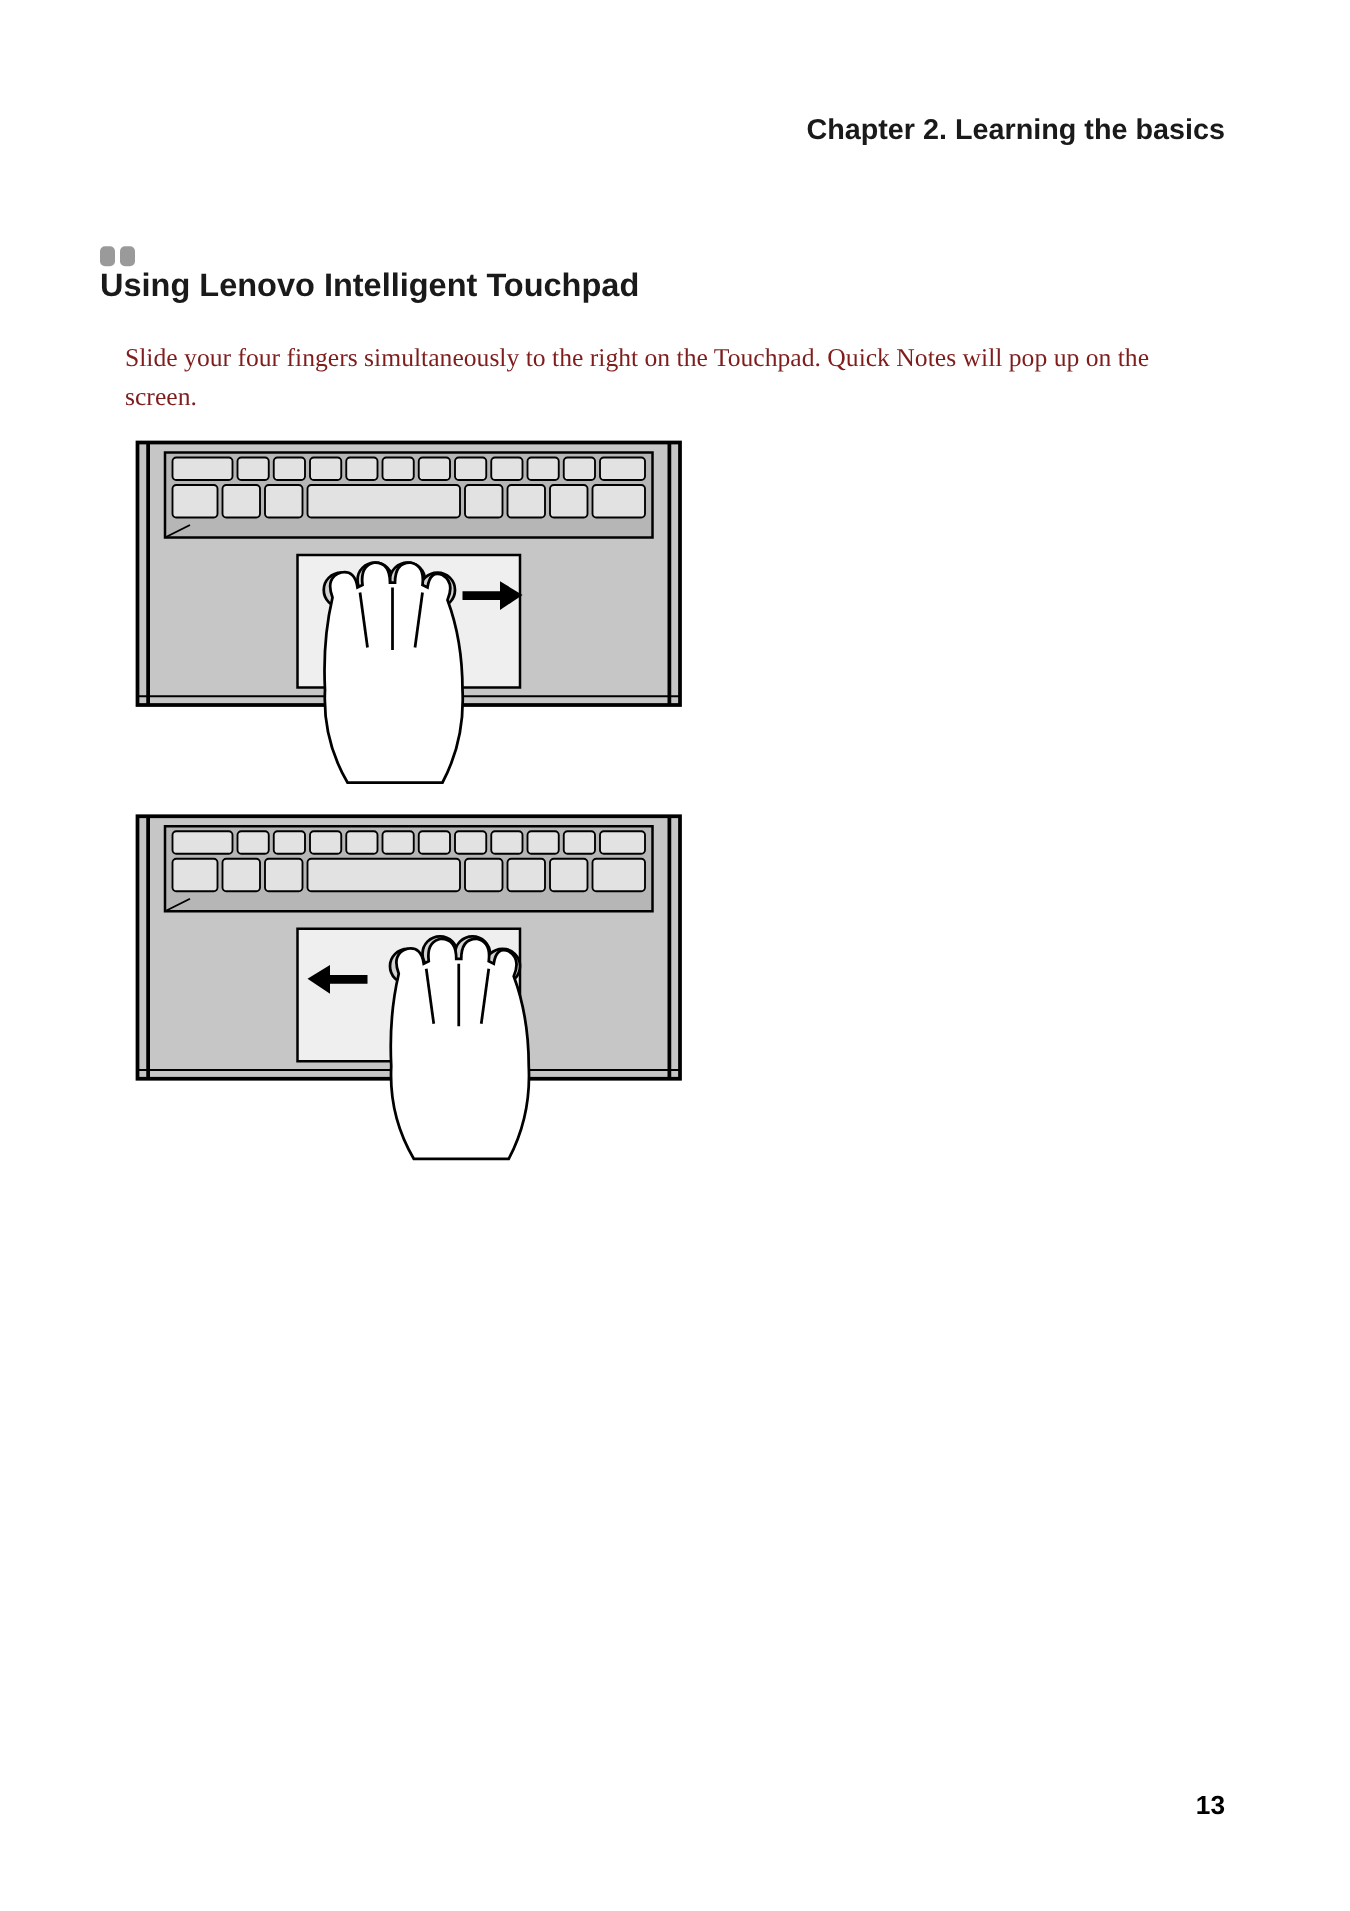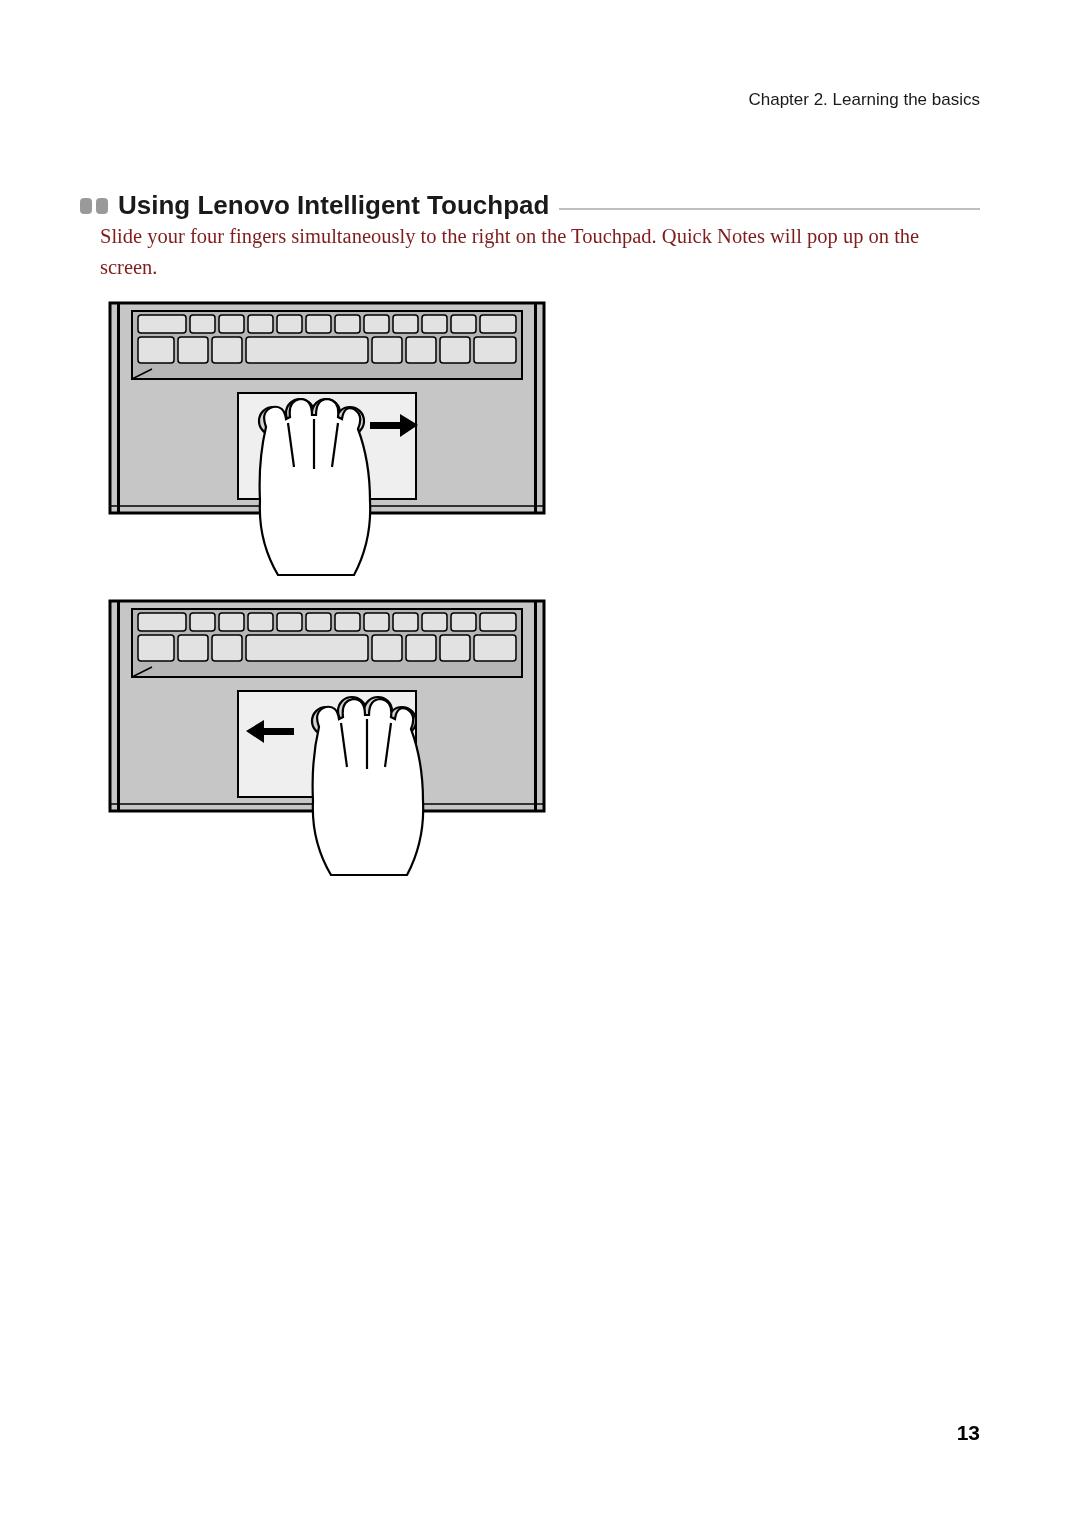--- a/index.html
+++ b/index.html
@@ -9,30 +9,32 @@
     height: 1529px;
     font-family: Georgia, 'Times New Roman', serif;
     color: #000000;
     position: relative;
   }
   .page {
     padding: 90px 100px 80px 100px;
   }
   .chapter-header {
     font-family: Arial, Helvetica, sans-serif;
-    font-weight: normal;
-    font-size: 17px;
+    font-weight: bold;
+    font-size: 23px;
     text-align: right;
     margin-bottom: 80px;
     color: #1a1a1a;
   }
   .section-heading {
     display: flex;
-    align-items: center;
+    align-items: flex-start;
+    margin-bottom: 22px;
     margin-left: -20px;
+    flex-direction: column;
   }
   .bullets {
     display: flex;
     gap: 4px;
     margin-right: 10px;
   }
   .bullet {
     width: 12px;
     height: 16px;
     background: #9a9a9a;
@@ -58,21 +60,21 @@
     margin-bottom: 18px;
     color: #7f1d1d;
     font-family: 'Palatino Linotype', Palatino, Georgia, serif;
   }
   .illustration {
     margin-bottom: 16px;
     margin-left: 8px;
   }
   .page-number {
     position: absolute;
-    bottom: 84px;
+    bottom: 72px;
     right: 100px;
     font-family: Arial, Helvetica, sans-serif;
     font-weight: bold;
     font-size: 21px;
   }
 </style>
 </head>
 <body>
 
 <div class="page">

